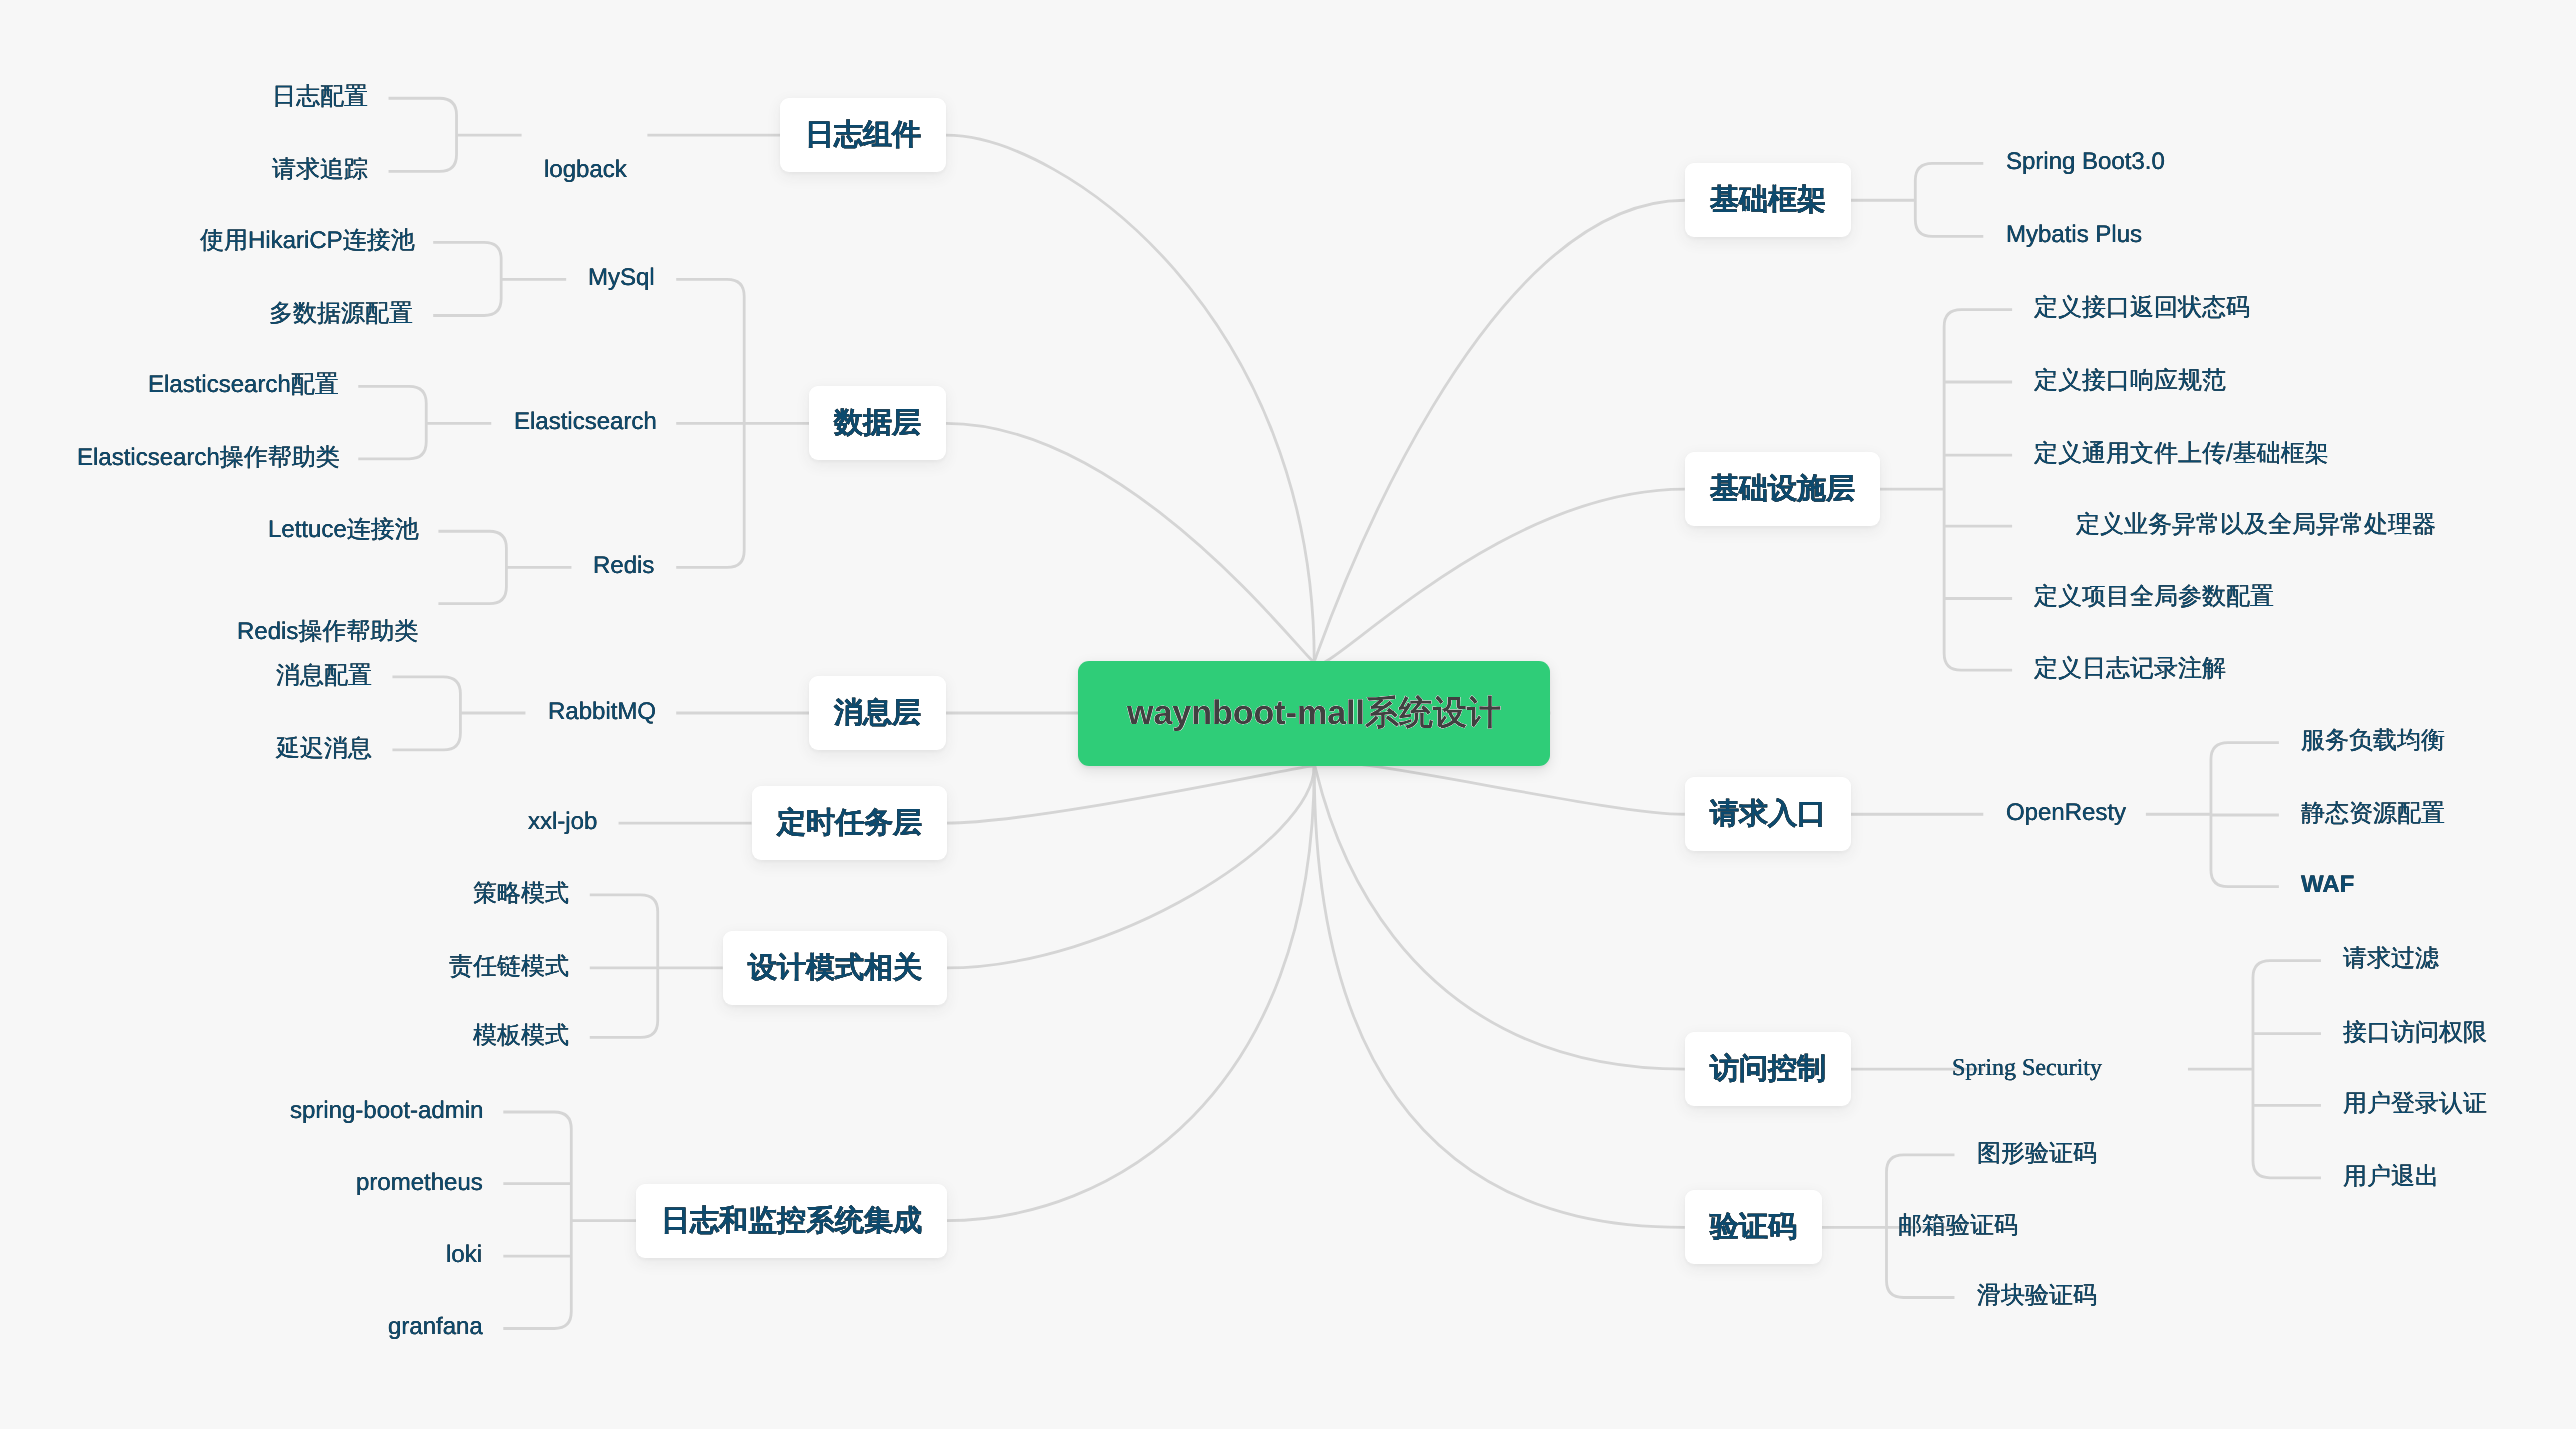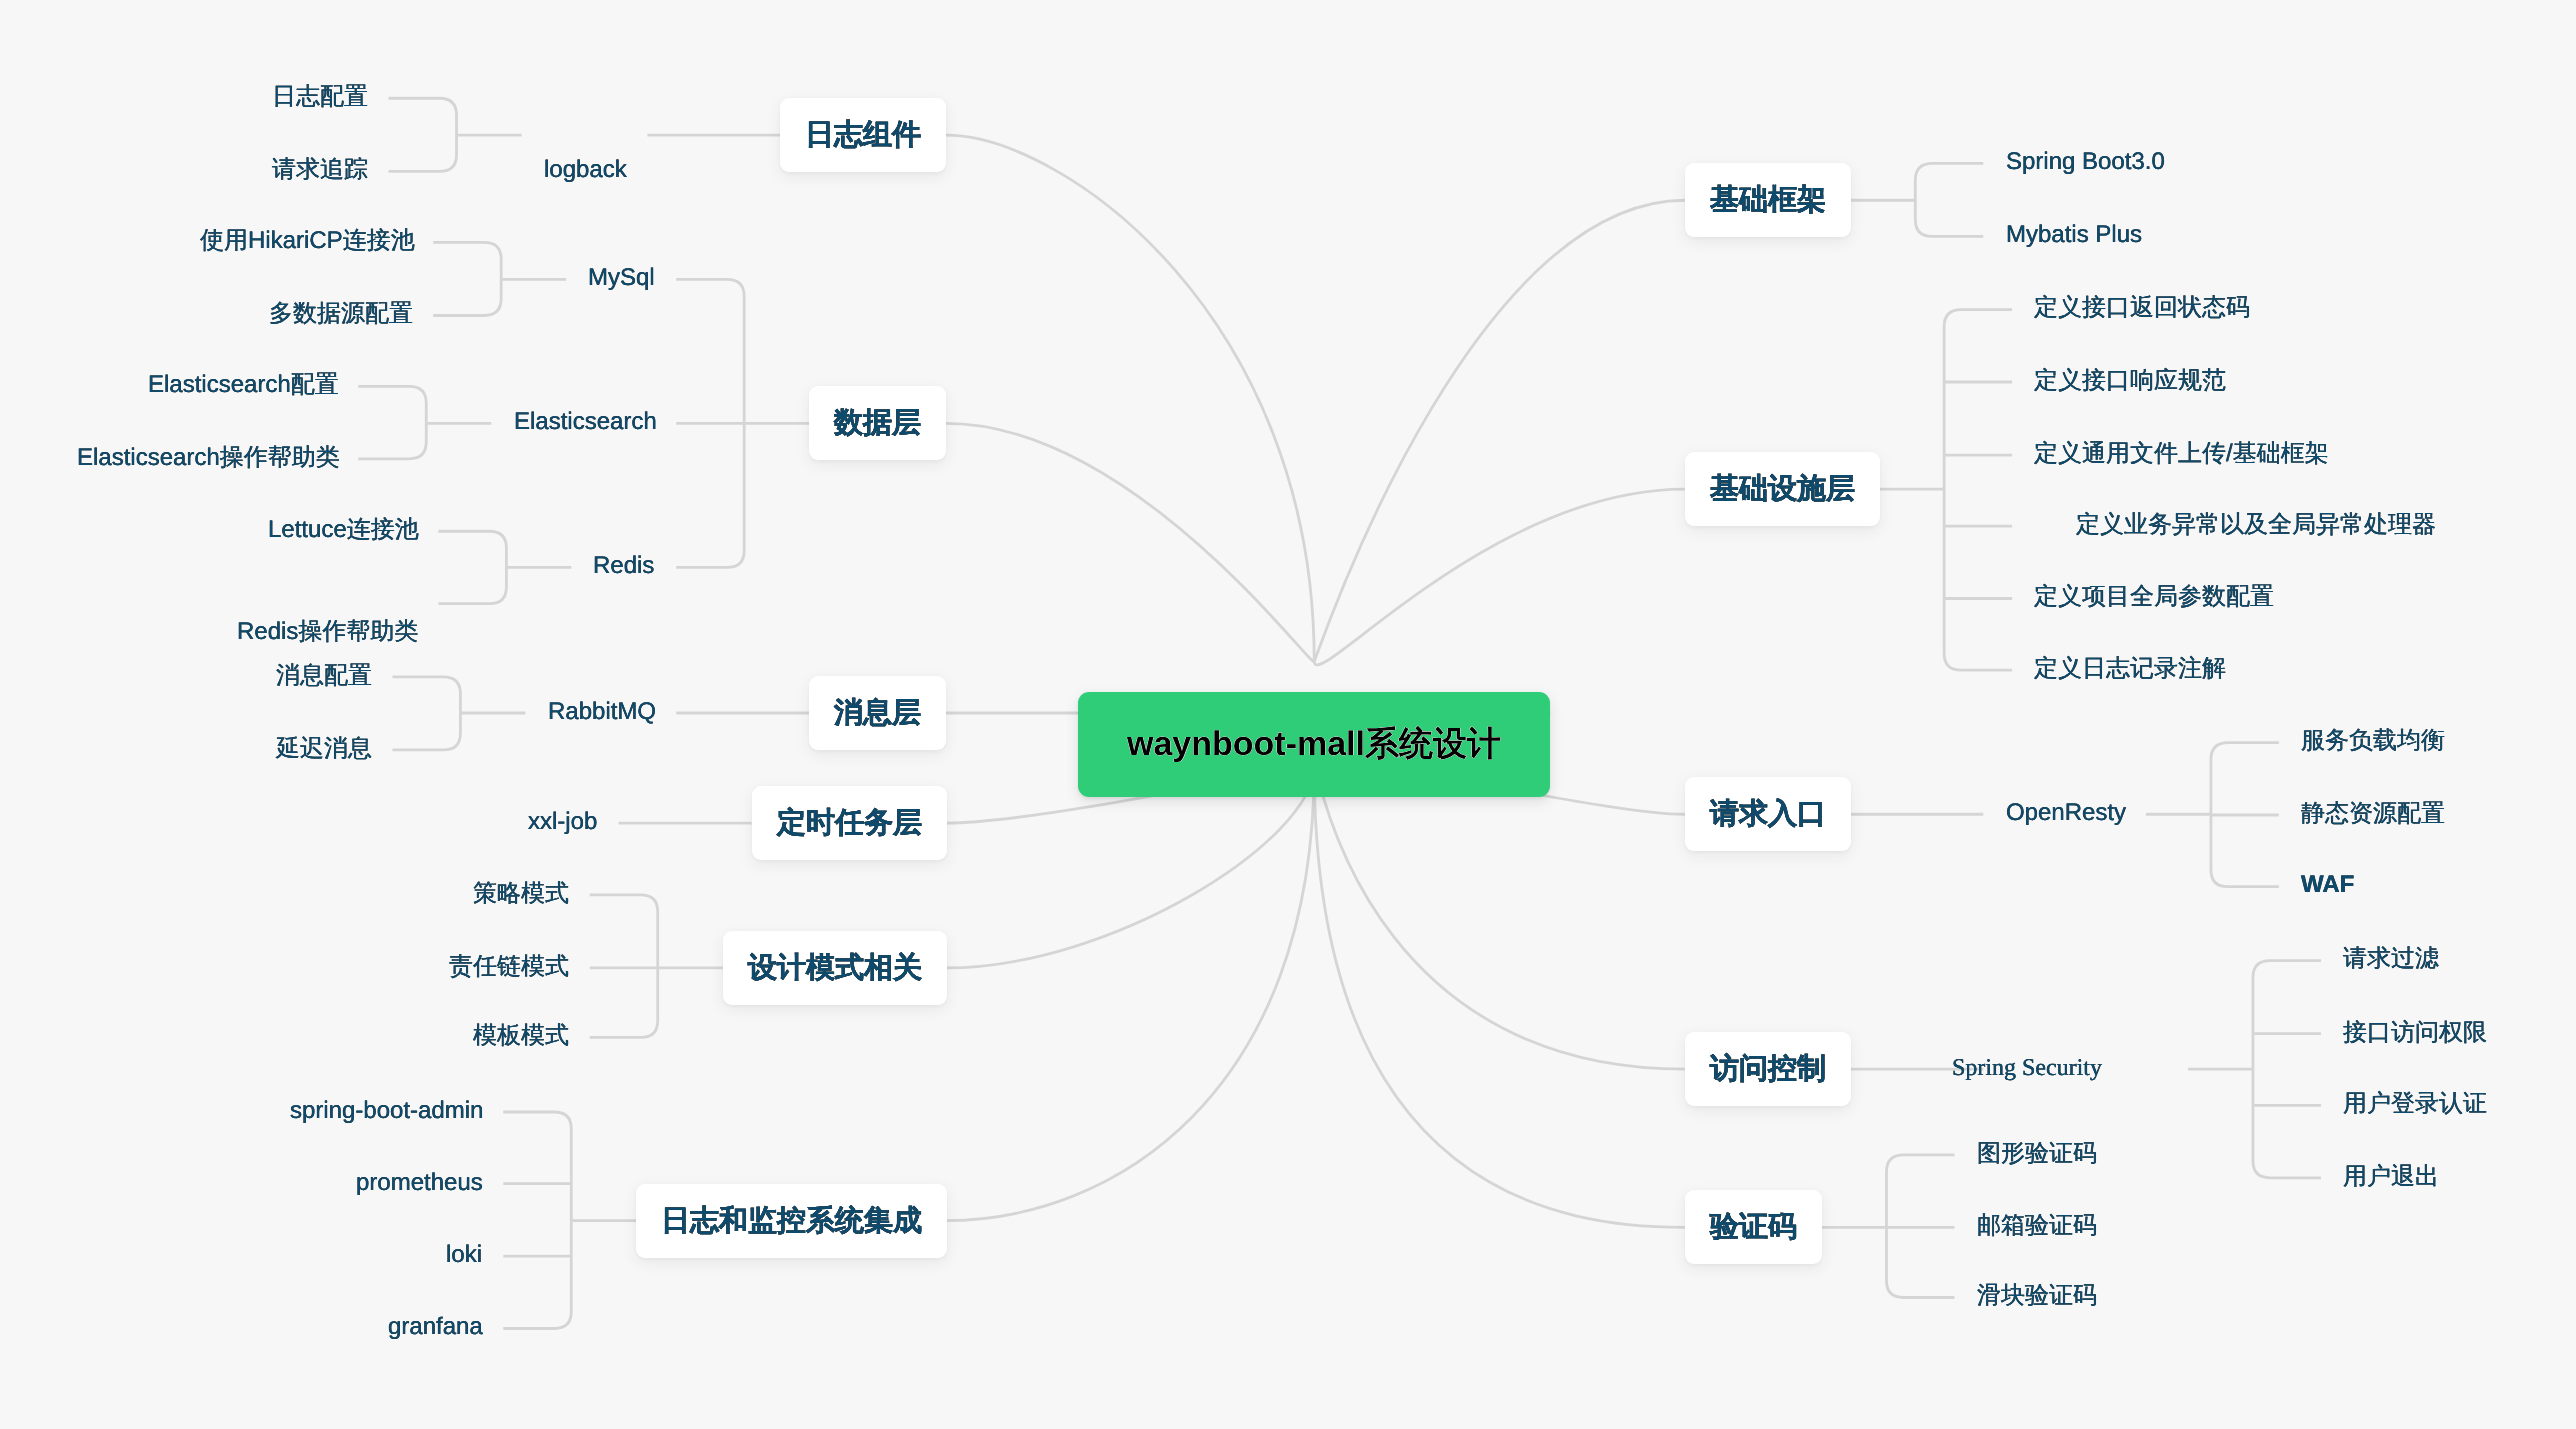--- a/index.html
+++ b/index.html
@@ -162,18 +162,18 @@
       <div class="node lvl3" style="left: 2301px; top: 799px;"><span>静态资源配置</span></div>
       <div class="node lvl3" style="left: 2301px; top: 870px; font-weight: bold;"><span>WAF</span></div>
       <div class="node lvl1" style="left: 1685px; top: 1032px;"><span>访问控制</span></div>
       <div class="node lvl2" style="left: 1952px; top: 1053px; font-family: Liberation Serif, serif;"><span>Spring Security</span></div>
       <div class="node lvl3" style="left: 2343px; top: 944px;"><span>请求过滤</span></div>
       <div class="node lvl3" style="left: 2343px; top: 1018px;"><span>接口访问权限</span></div>
       <div class="node lvl3" style="left: 2343px; top: 1089px;"><span>用户登录认证</span></div>
       <div class="node lvl3" style="left: 2343px; top: 1162px;"><span>用户退出</span></div>
       <div class="node lvl1" style="left: 1685px; top: 1190px;"><span>验证码</span></div>
       <div class="node lvl2" style="left: 1977px; top: 1139px;"><span>图形验证码</span></div>
-      <div class="node lvl2" style="left: 1977px; top: 1211px;"><span>邮箱验证码</span></div>
+      <div class="node lvl2" style="left: 1898px; top: 1211px;"><span>邮箱验证码</span></div>
       <div class="node lvl2" style="left: 1977px; top: 1281px;"><span>滑块验证码</span></div>
     </div>
-  <div id="root" style="left: 1078px; top: 692px; width: 472px; height: 105px; background: rgb(47, 205, 120); color: #000000;"><span>waynboot-mall系统设计</span></div>
+  <div id="root" style="left: 1078px; top: 661px; width: 472px; height: 105px; background: rgb(47, 205, 120); color: #404040;"><span>waynboot-mall系统设计</span></div>
 </div>
 
 
 </body></html>

